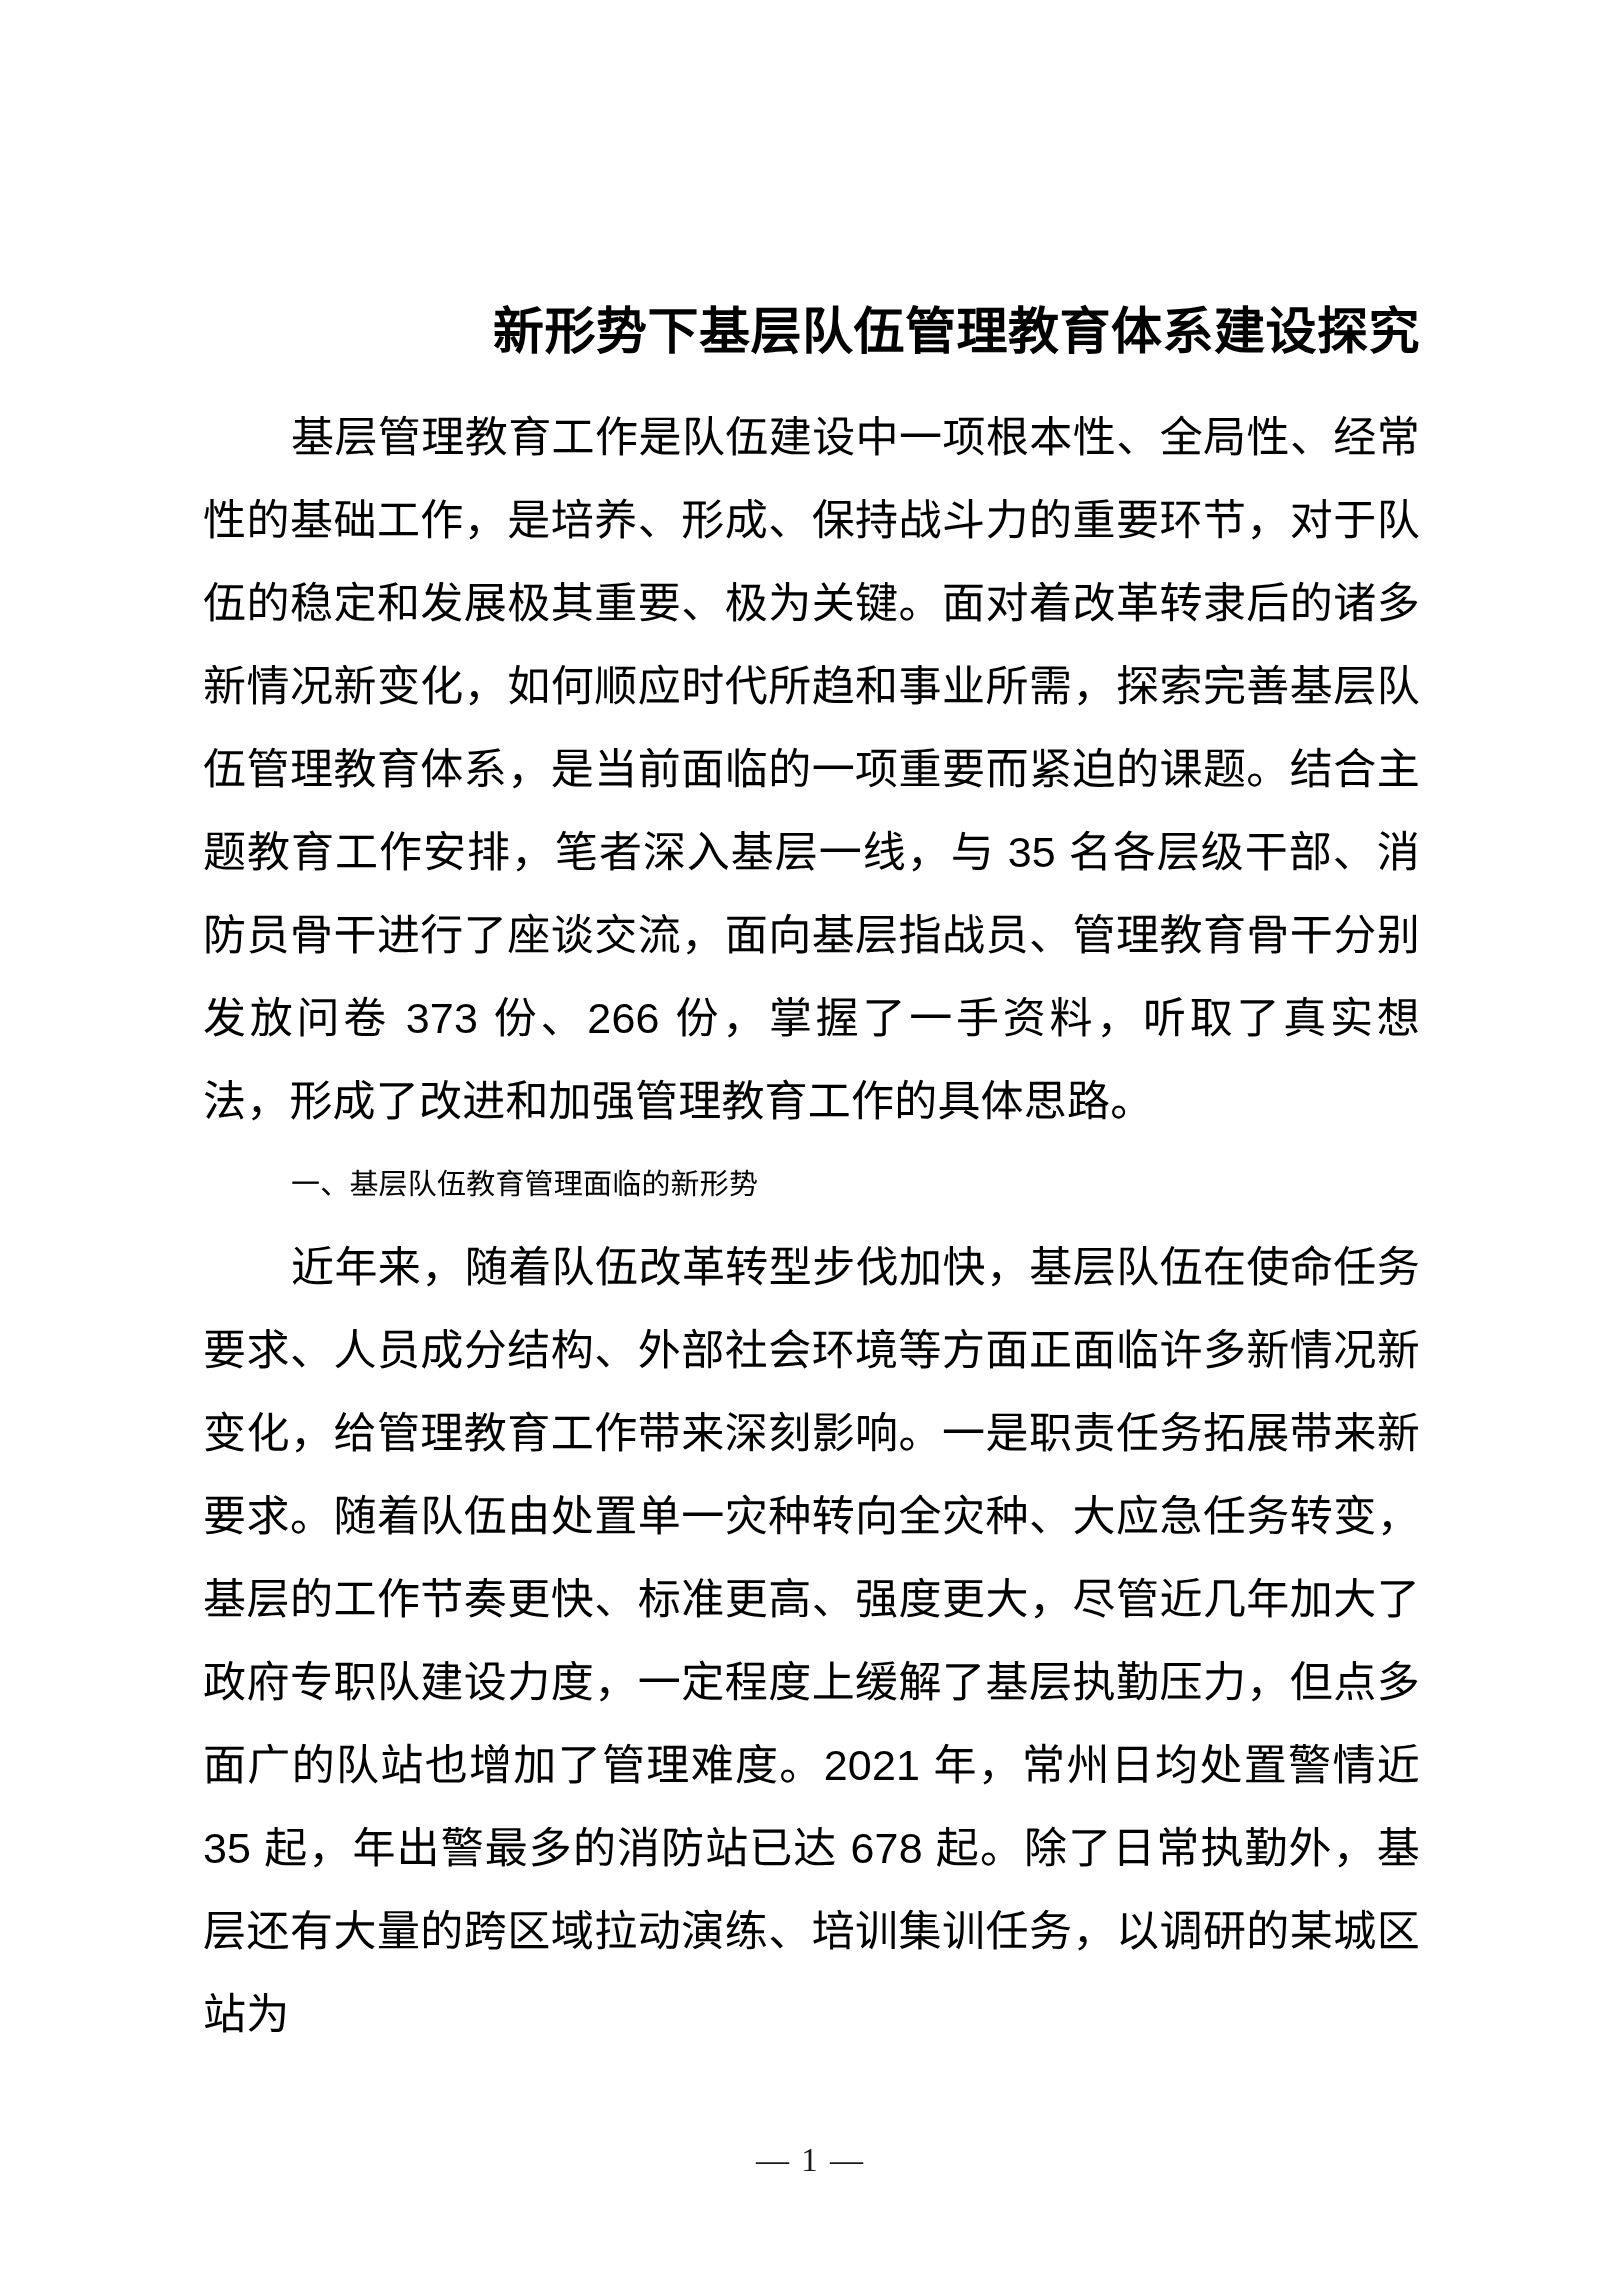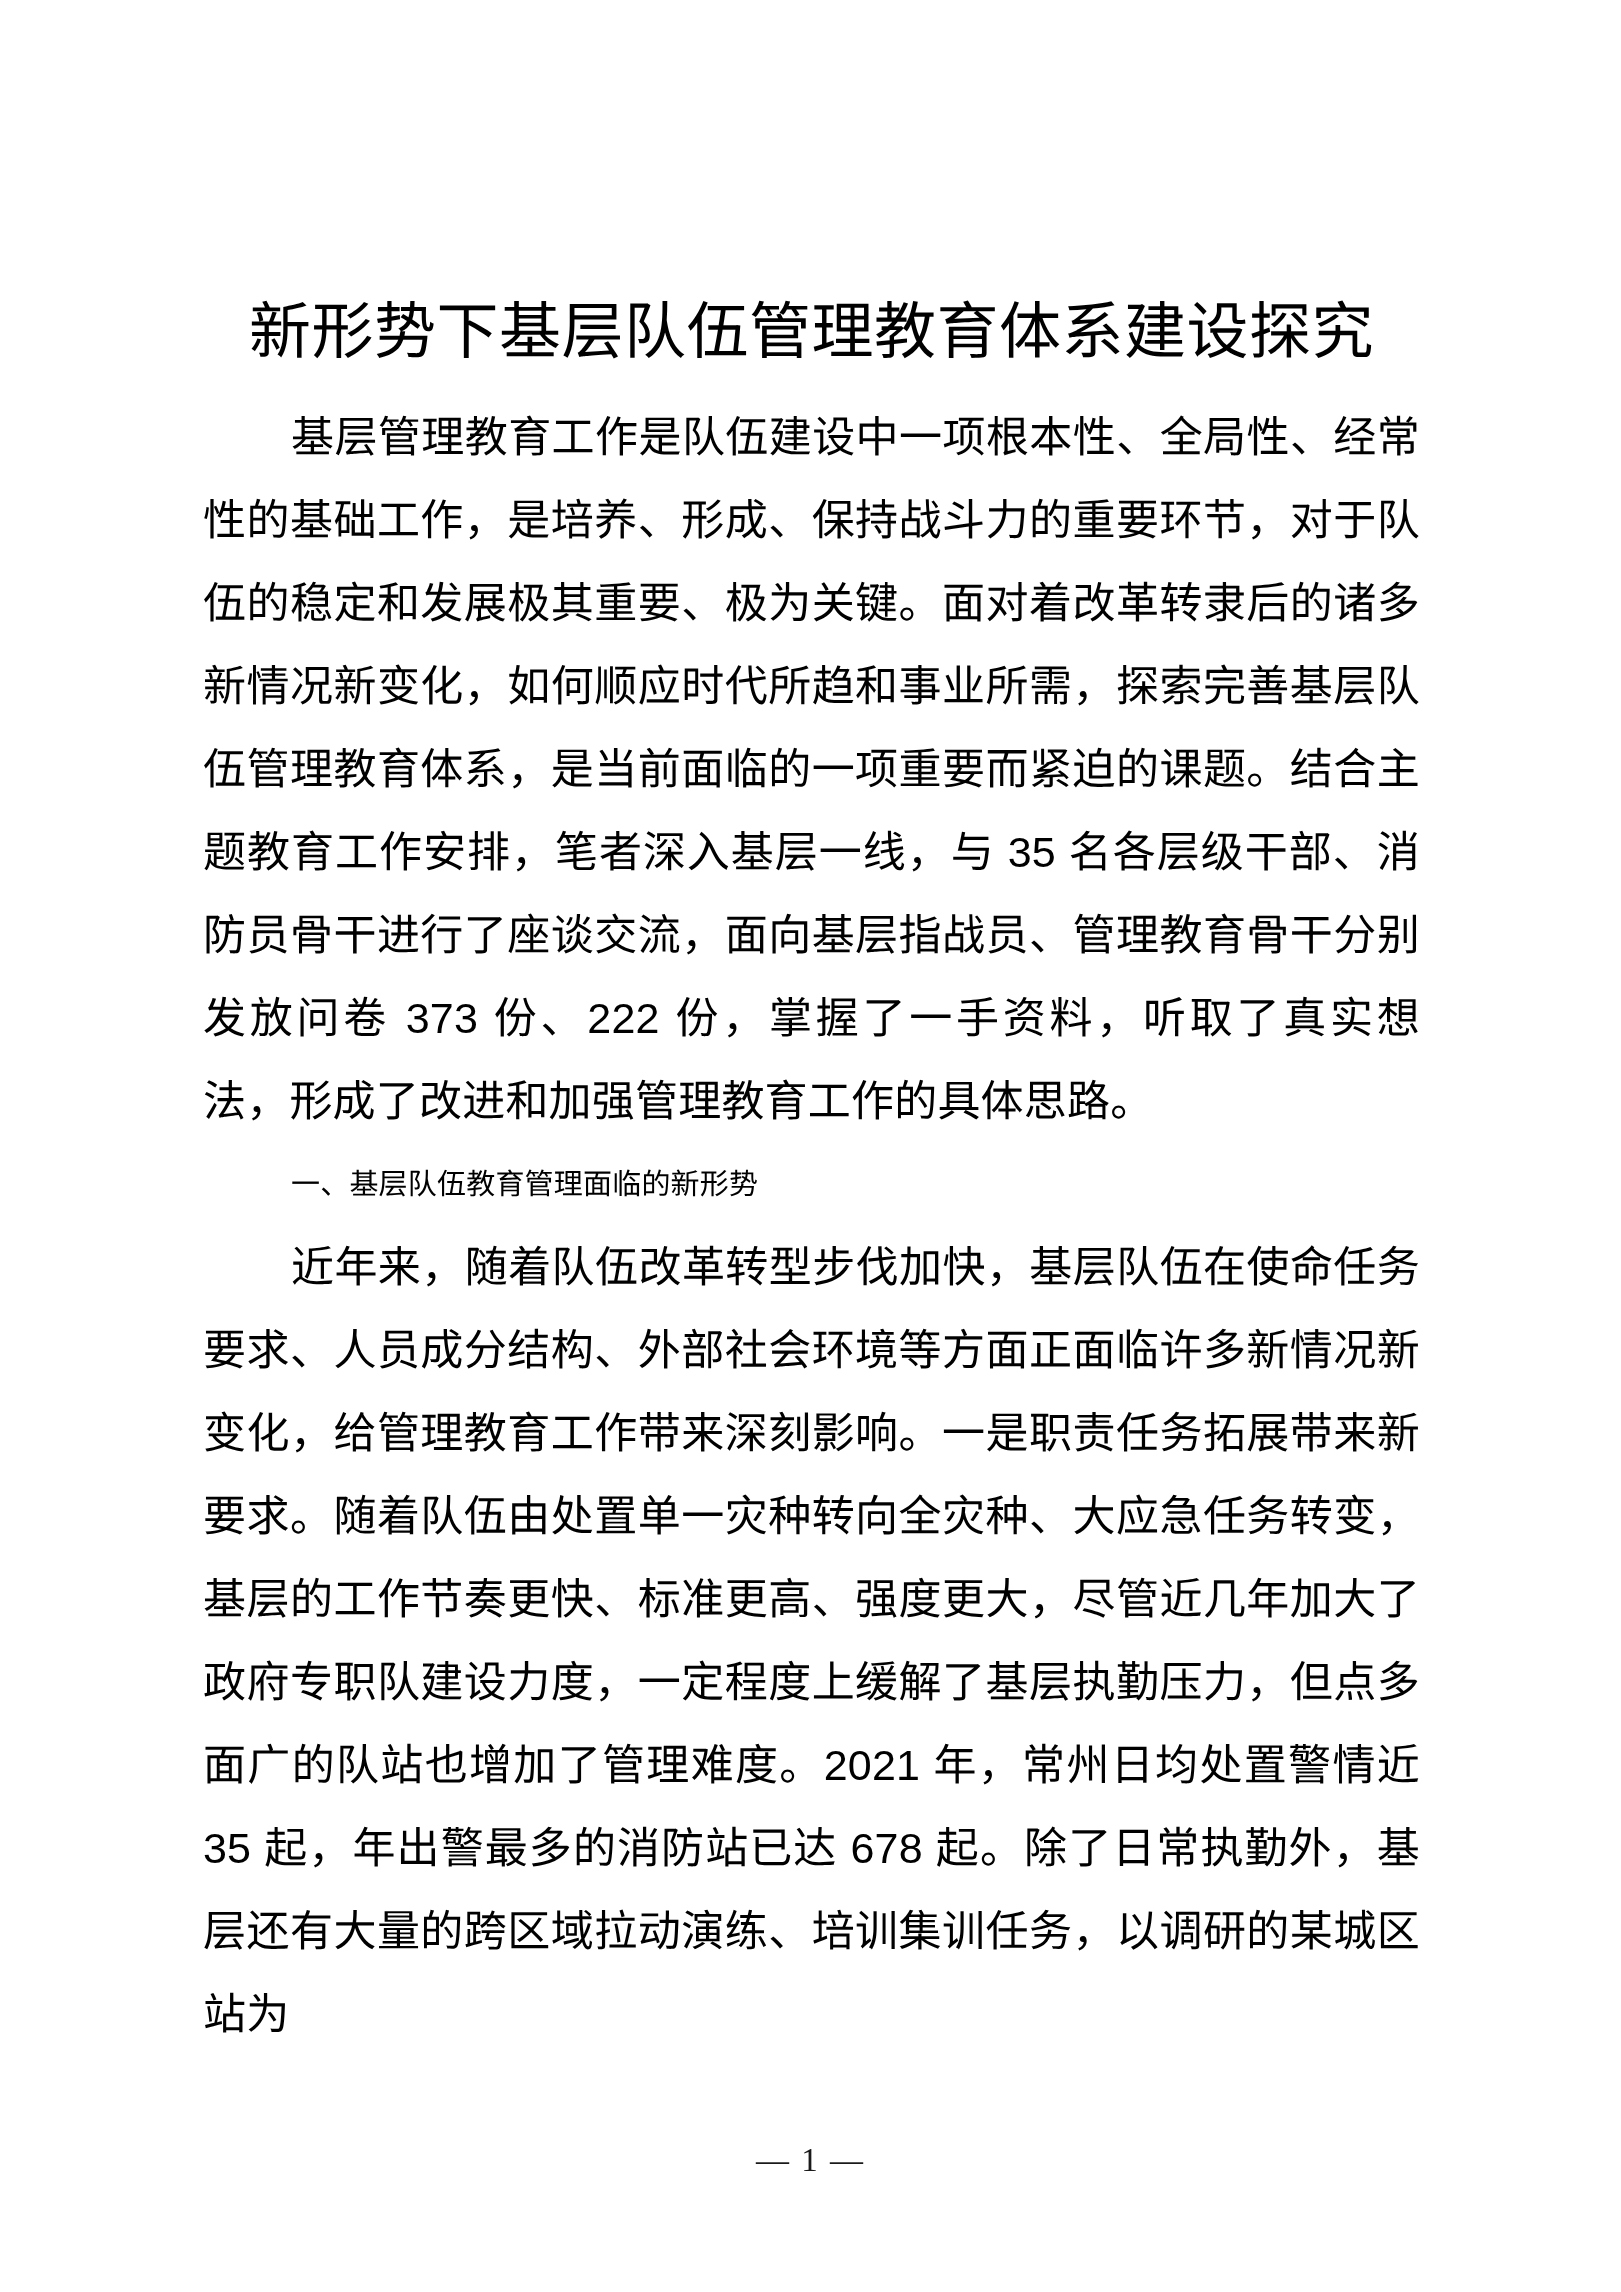--- a/index.html
+++ b/index.html
@@ -22,24 +22,24 @@
   }
 
   .content {
     position: absolute;
     left: 203px;
     top: 294px;
     width: 1217px;
   }
 
   .doc-title {
-    font-size: 62px;
-    font-weight: 400;
+    font-size: 51px;
+    font-weight: 700;
     line-height: 76px;
-    text-align: center;
+    text-align: right;
     letter-spacing: 0.5px;
     margin: 0 0 25.5px 0;
     white-space: nowrap;
   }
 
   .para {
     font-size: 43px;
     line-height: 83px;
     text-align: justify;
     text-align-last: left;
@@ -75,21 +75,21 @@
 </style>
 </head>
 <body>
 
 <div class="page">
 
   <div class="content">
 
     <h1 class="doc-title">新形势下基层队伍管理教育体系建设探究</h1>
 
-    <p class="para indent">基层管理教育工作是队伍建设中一项根本性、全局性、经常性的基础工作，是培养、形成、保持战斗力的重要环节，对于队伍的稳定和发展极其重要、极为关键。面对着改革转隶后的诸多新情况新变化，如何顺应时代所趋和事业所需，探索完善基层队伍管理教育体系，是当前面临的一项重要而紧迫的课题。结合主题教育工作安排，笔者深入基层一线，与 35 名各层级干部、消防员骨干进行了座谈交流，面向基层指战员、管理教育骨干分别发放问卷 373 份、222 份，掌握了一手资料，听取了真实想法，形成了改进和加强管理教育工作的具体思路。</p>
+    <p class="para indent">基层管理教育工作是队伍建设中一项根本性、全局性、经常性的基础工作，是培养、形成、保持战斗力的重要环节，对于队伍的稳定和发展极其重要、极为关键。面对着改革转隶后的诸多新情况新变化，如何顺应时代所趋和事业所需，探索完善基层队伍管理教育体系，是当前面临的一项重要而紧迫的课题。结合主题教育工作安排，笔者深入基层一线，与 35 名各层级干部、消防员骨干进行了座谈交流，面向基层指战员、管理教育骨干分别发放问卷 373 份、266 份，掌握了一手资料，听取了真实想法，形成了改进和加强管理教育工作的具体思路。</p>
 
     <p class="section-heading">一、基层队伍教育管理面临的新形势</p>
 
     <p class="para indent">近年来，随着队伍改革转型步伐加快，基层队伍在使命任务要求、人员成分结构、外部社会环境等方面正面临许多新情况新变化，给管理教育工作带来深刻影响。一是职责任务拓展带来新要求。随着队伍由处置单一灾种转向全灾种、大应急任务转变，基层的工作节奏更快、标准更高、强度更大，尽管近几年加大了政府专职队建设力度，一定程度上缓解了基层执勤压力，但点多面广的队站也增加了管理难度。2021 年，常州日均处置警情近 35 起，年出警最多的消防站已达 678 起。除了日常执勤外，基层还有大量的跨区域拉动演练、培训集训任务，以调研的某城区站为</p>
 
   </div>
 
   <div class="page-footer">— 1 —</div>
 
 </div>

